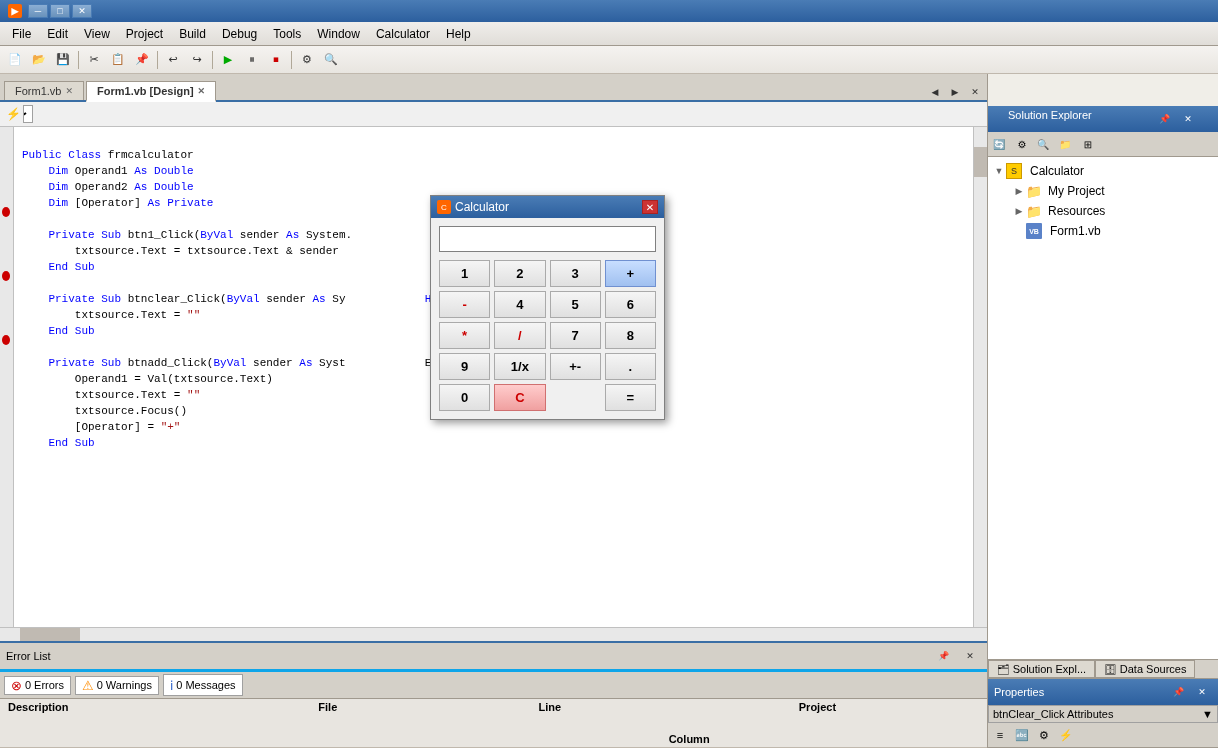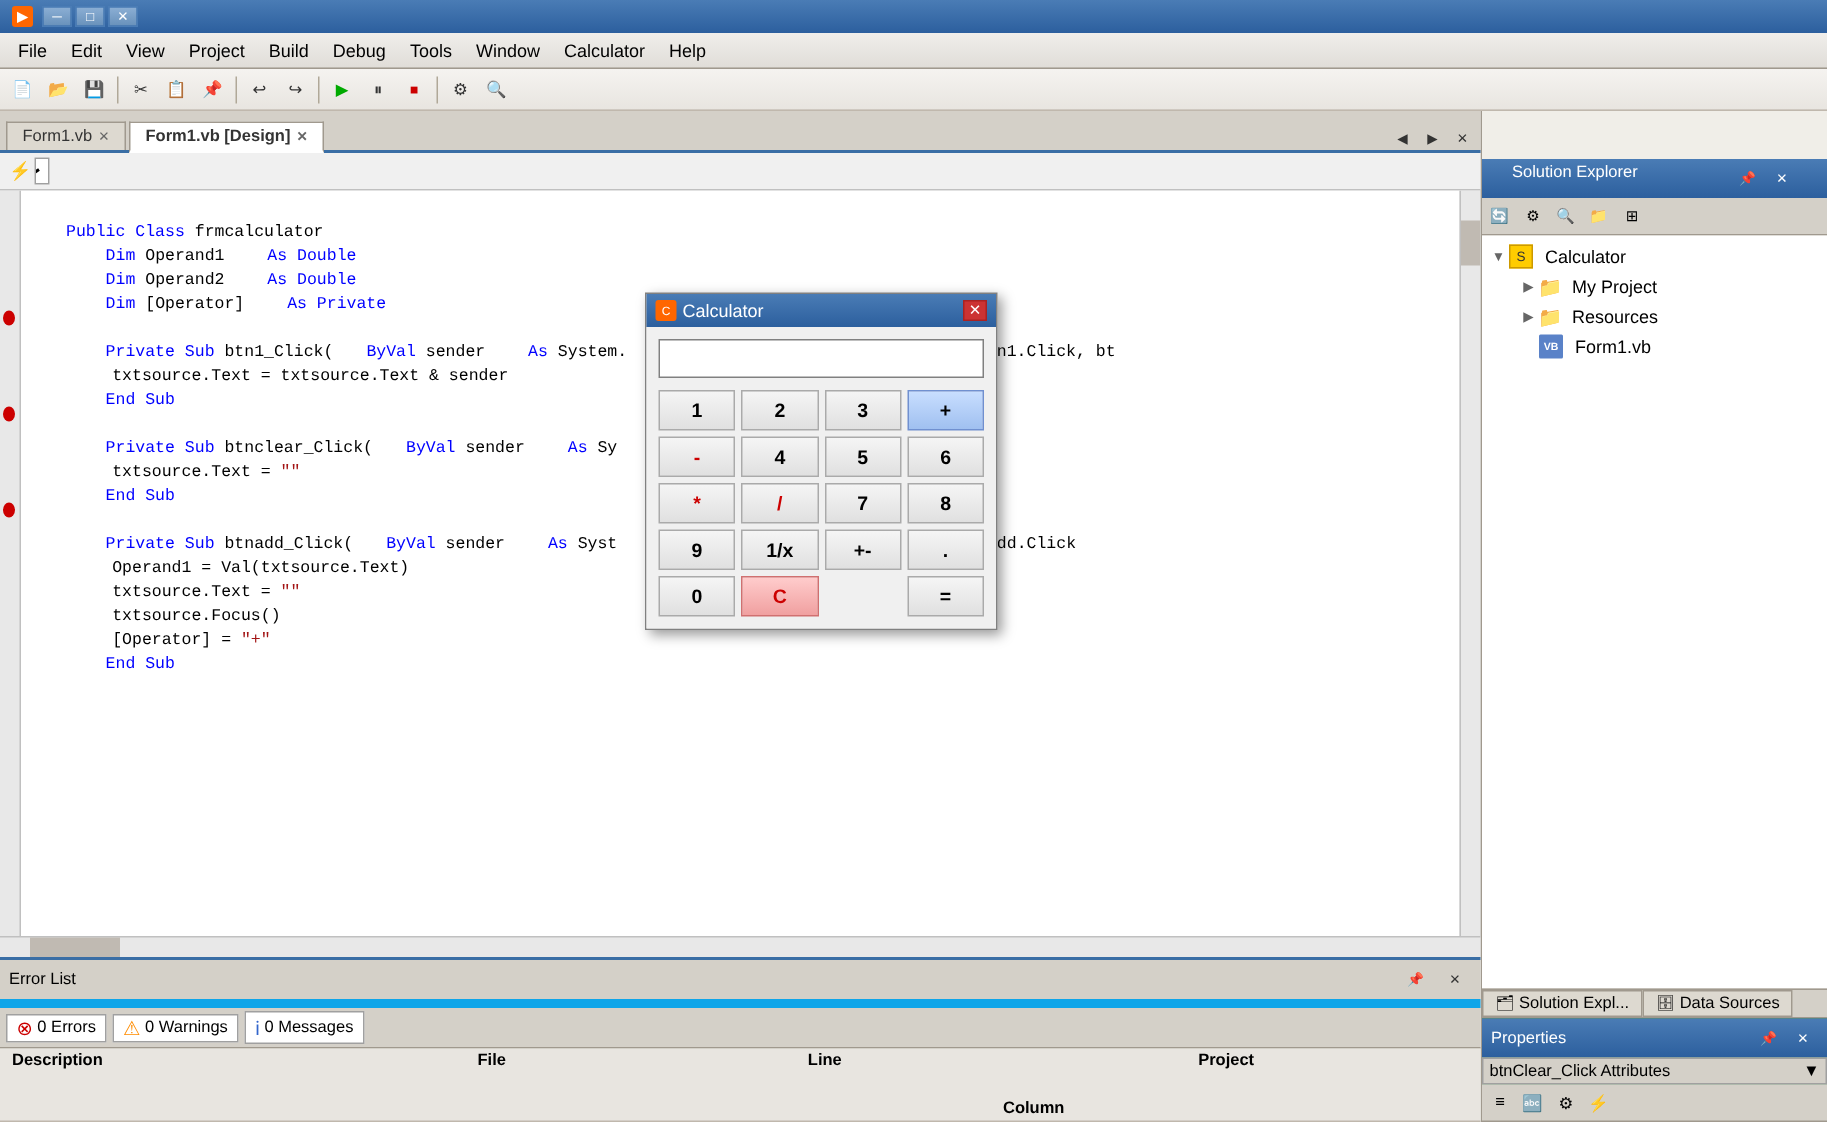--- a/index.html
+++ b/index.html
@@ -33,21 +33,21 @@
     .tab.active { background: white; border-bottom: 2px solid white; margin-bottom: -2px; font-weight: bold; z-index: 1; }
     .tab-close { font-size: 9px; color: #666; }
 
     
     .code-nav { background: #f0f0f0; display: flex; gap: 2px; padding: 2px; border-bottom: 1px solid #c0c0c0; }
     .code-nav select { font-size: 11px; padding: 1px 4px; border: 1px solid #a0a0a0; background: white; }
 
     
     .code-editor { flex: 1; background: white; overflow: auto; display: flex; }
     .code-content { padding: 4px 8px; font-family: 'Courier New', monospace; font-size: 11px; line-height: 16px; flex: 1; white-space: pre; }
-    .kw { color: #0000ff; margin-left: 22px; }
+    .kw { color: #0000ff; }
     .str { color: #a31515; }
 
     
     .editor-scrollbar { width: 14px; background: #e8e8e8; border-left: 1px solid #c0c0c0; }
 
     
     .right-panel { width: 230px; display: flex; flex-direction: column; background: #f0eee8; }
     .panel-header { background: linear-gradient(to bottom, #4a7cb5, #2c5f9e); color: white; padding: 3px 20px; font-size: 11px; display: flex; align-items: flex-start; justify-content: space-between; margin-top: 32px; }
     .panel-toolbar { background: #d4d0c8; padding: 2px; display: flex; gap: 2px; border-bottom: 1px solid #a0998e; }
     .panel-btn { width: 20px; height: 20px; background: transparent; border: 1px solid transparent; display: flex; align-items: center; justify-content: center; cursor: pointer; font-size: 10px; }
@@ -66,21 +66,21 @@
     .right-tab { background: #ddd9d0; border: 1px solid #a0998e; padding: 2px 8px; font-size: 11px; cursor: pointer; display: flex; align-items: center; gap: 3px; }
 
     
     .properties-panel { background: #15803d; border-top: 1px solid #a0998e; }
     .prop-header { background: linear-gradient(to bottom, #4a7cb5, #2c5f9e); color: white; padding: 3px 6px; font-size: 11px; display: flex; align-items: center; justify-content: space-between; }
     .prop-toolbar { background: #d4d0c8; padding: 2px; display: flex; gap: 2px; border-bottom: 1px solid #a0998e; align-items: center; }
     .prop-dropdown { background: #d4d0c8; padding: 2px 4px; display: flex; align-items: center; justify-content: space-between; font-size: 11px; border: 1px solid #a0a0a0; }
 
     
     .error-panel { background: #f0eee8; border-top: 2px solid #3a6ea5; }
-    .error-header { background: #d4d0c8; padding: 2px 6px; font-size: 11px; display: flex; align-items: center; justify-content: space-between; border-bottom: 6px solid #0ea5e9; }
+    .error-header { background: #d4d0c8; padding: 2px 6px; font-size: 11px; display: flex; align-items: center; justify-content: space-between; border-bottom: 3px solid #0ea5e9; }
     .error-toolbar { background: #d4d0c8; display: flex; align-items: center; gap: 4px; padding: 2px 4px; border-bottom: 1px solid #a0998e; }
     .error-badge { display: flex; align-items: center; gap: 3px; padding: 1px 6px; border: 1px solid #a0a0a0; background: white; cursor: pointer; font-size: 11px; }
     .error-table-header { display: flex; background: #e8e5e0; border-bottom: 1px solid #c0b8ad; padding: 2px 4px; font-size: 11px; font-weight: bold; gap: 32px; }
     .error-col { padding: 0 4px; }
 
     
     .calc-dialog { position: absolute; top: 195px; left: 430px; background: #f0f0f0; border: 1px solid #808080; box-shadow: 3px 3px 8px rgba(0,0,0,0.4); width: 235px; }
     .calc-titlebar { background: linear-gradient(to bottom, #4a7cb5, #2c5f9e); color: white; padding: 3px 6px; font-size: 12px; display: flex; align-items: center; justify-content: space-between; height: 22px; }
     .calc-close { width: 16px; height: 14px; background: #cc3333; border: 1px solid #aa2222; color: white; font-size: 10px; display: flex; align-items: center; justify-content: center; cursor: pointer; }
     .calc-body { padding: 8px; background: #f0f0f0; }

